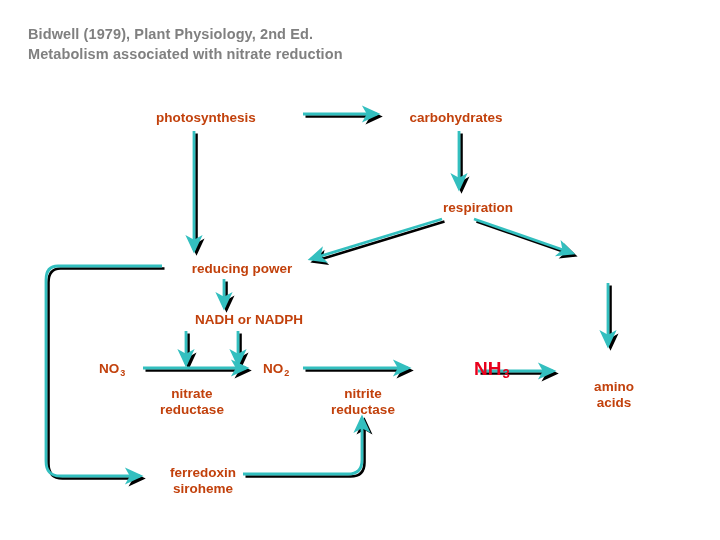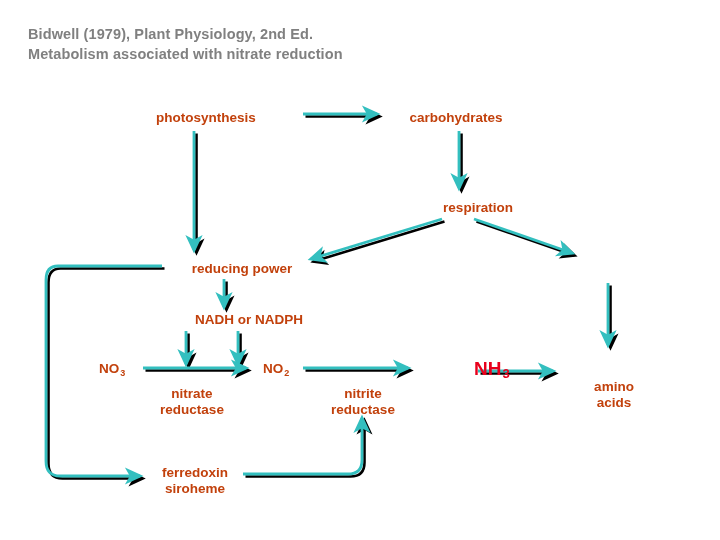--- a/index.html
+++ b/index.html
@@ -141,21 +141,21 @@
   <div class="node center" style="left:192px; top:386px;">
     <div>nitrate</div>
     <div>reductase</div>
   </div>
 
   <div class="node center" style="left:363px; top:386px;">
     <div>nitrite</div>
     <div>reductase</div>
   </div>
 
-  <div class="node center" style="left:195px; top:465px;">
+  <div class="node center" style="left:203px; top:465px;">
     <div>ferredoxin</div>
     <div>siroheme</div>
   </div>
 
   <div class="node center" style="left:614px; top:355px;margin-top:24px;">
     <div>amino</div>
     <div>acids</div>
   </div>
 
 </div>

